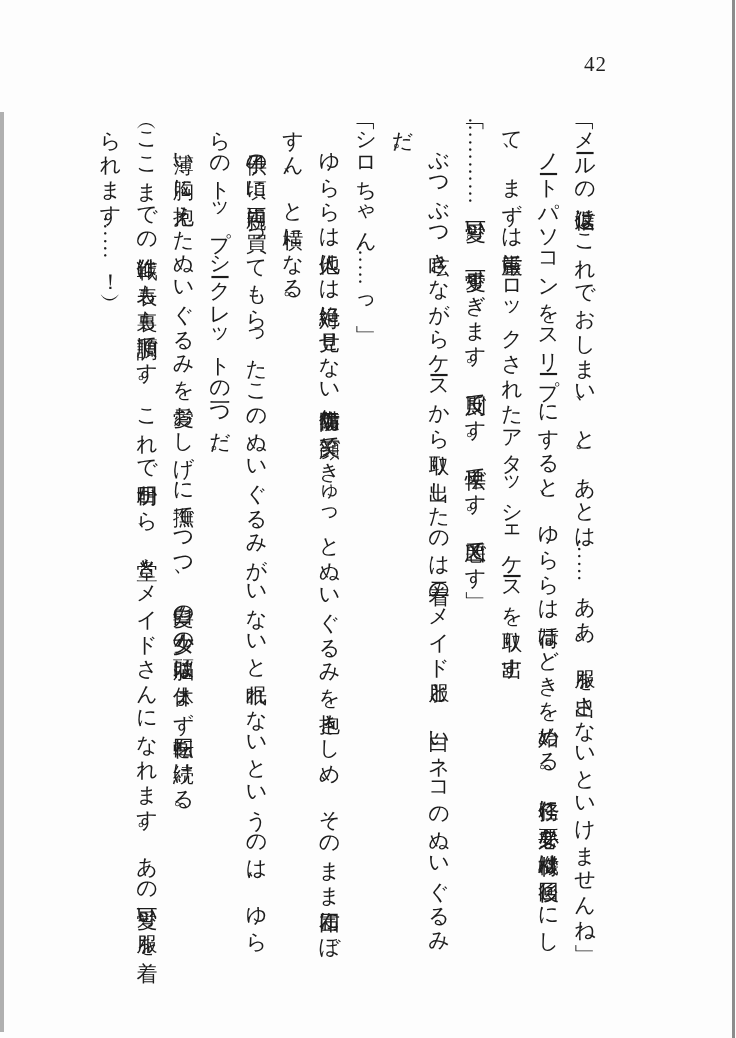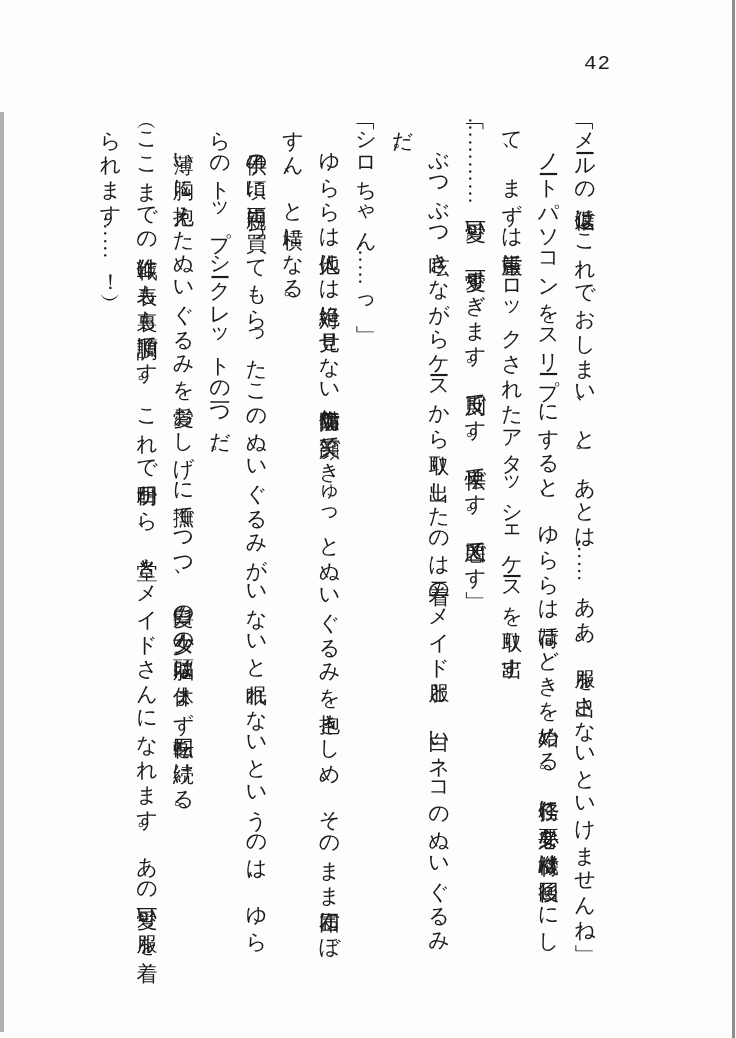--- a/index.html
+++ b/index.html
@@ -19,21 +19,21 @@
     inset: 0;
     background: #fdfdfd;
   }
   .page-number {
     position: absolute;
     top: 52px;
     left: 584px;
     font-size: 21px;
     color: #1f1f1f;
     letter-spacing: 1px;
-    font-family: Liberation Mono, monospace;
+    font-family: Liberation Serif, serif;
   }
   .text-block {
     position: absolute;
     top: 116px;
     right: 133px;
     height: 840px;
     writing-mode: vertical-rl;
     text-orientation: mixed;
     font-size: 21px;
     line-height: 36.5px;

